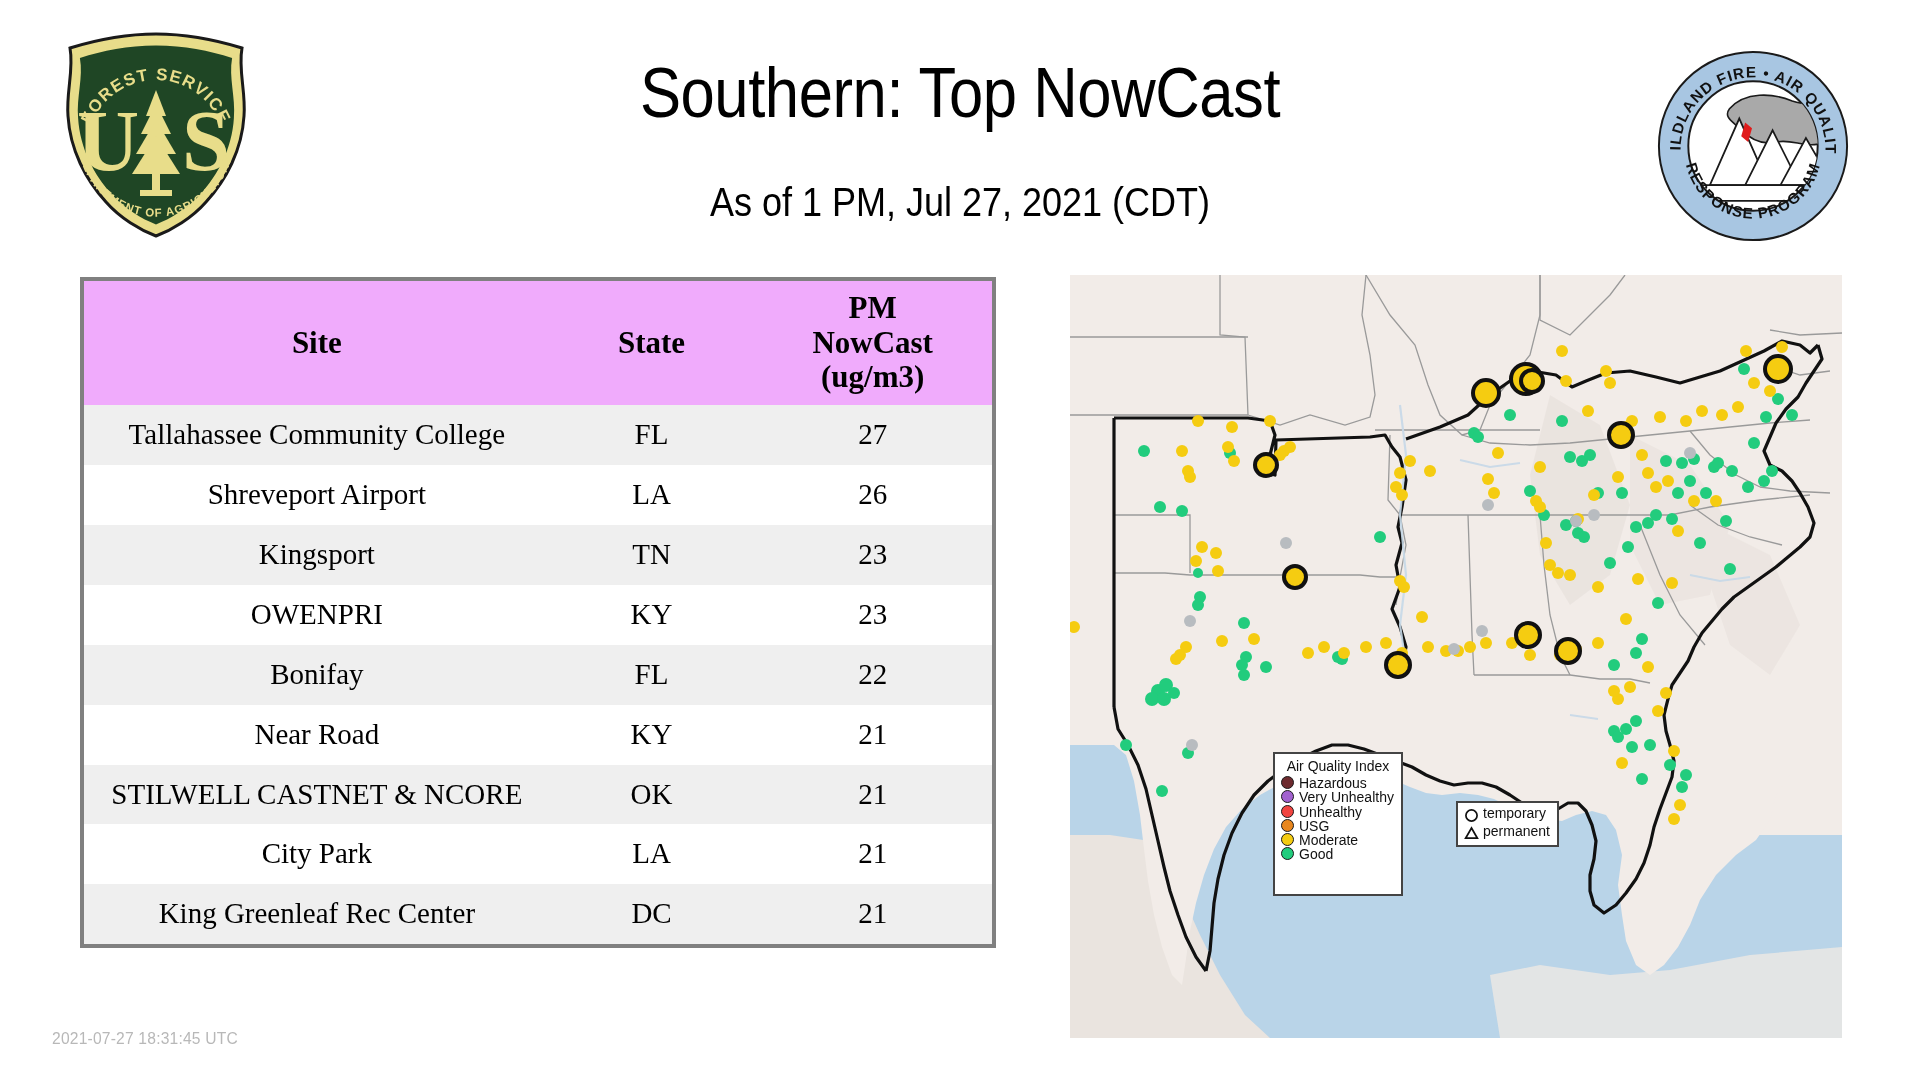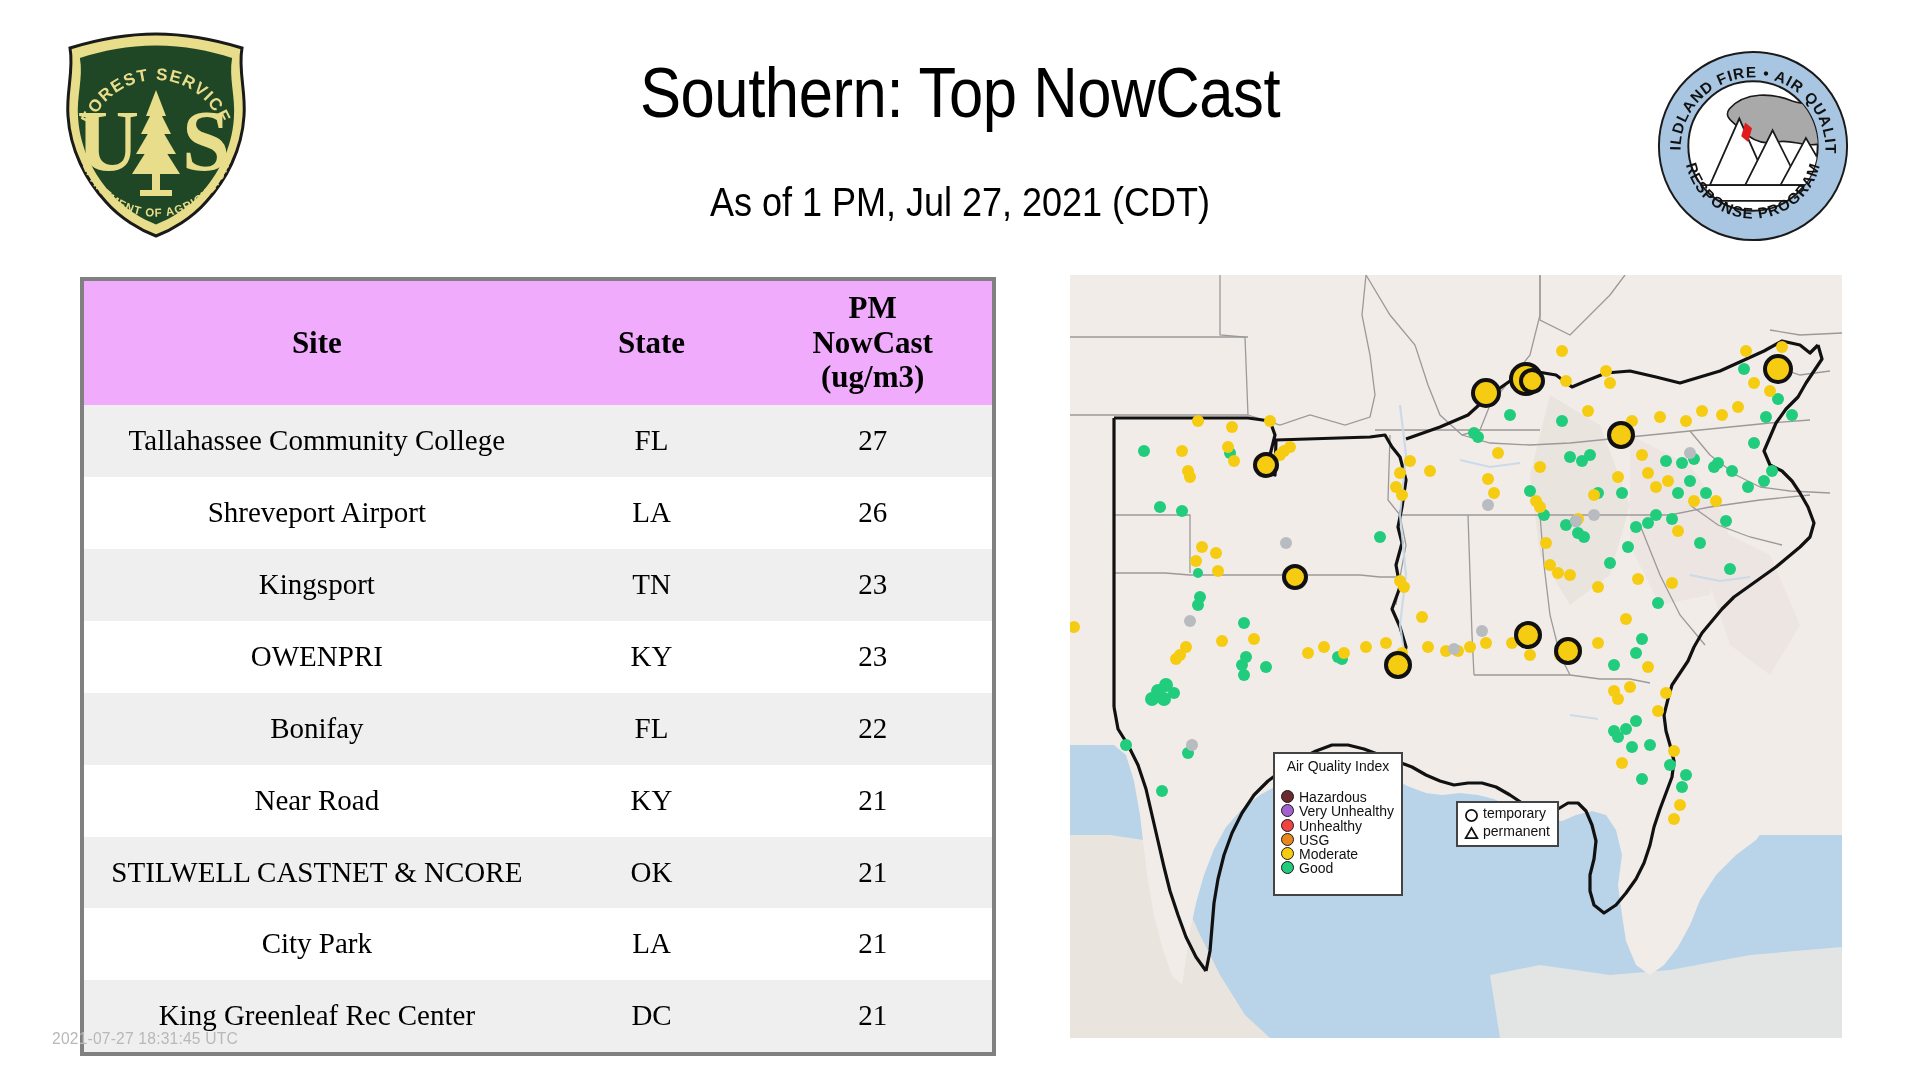--- a/index.html
+++ b/index.html
@@ -81,21 +81,21 @@
     text-align: center;
     vertical-align: middle;
     line-height: 1.12;
     border: 0;
   }
   table.nowcast th.th-site   { width: 52%; margin-left: 21px; }
   table.nowcast th.th-state  { width: 22%; }
   table.nowcast th.th-value  { width: 26%; }
   table.nowcast td {
     font-size: 29px;
-    padding: 20px 6px;
+    padding: 14px 6px;
     text-align: center;
     vertical-align: middle;
     border: 0;
     line-height: 1.1;
   }
   table.nowcast tbody tr:nth-child(odd)  td { background: #efefef; }
   table.nowcast tbody tr:nth-child(even) td { background: #ffffff; }
 
   .footer-stamp {
     position: absolute;
@@ -131,21 +131,21 @@
     left: 1273px;
     top: 752px;
     width: 130px;
     height: 144px;
     padding: 4px 6px 3px 6px;
   }
   .legend-aqi .legend-title {
     font-size: 14px;
     text-align: center;
     line-height: 1.15;
-    margin-bottom: 16px;
+    margin-bottom: 2px;
     color: #111;
   }
   .legend-row {
     display: flex;
     align-items: flex-start;
     line-height: 1.02;
     margin-bottom: 0px;
   }
   .legend-swatch {
     width: 13px;

